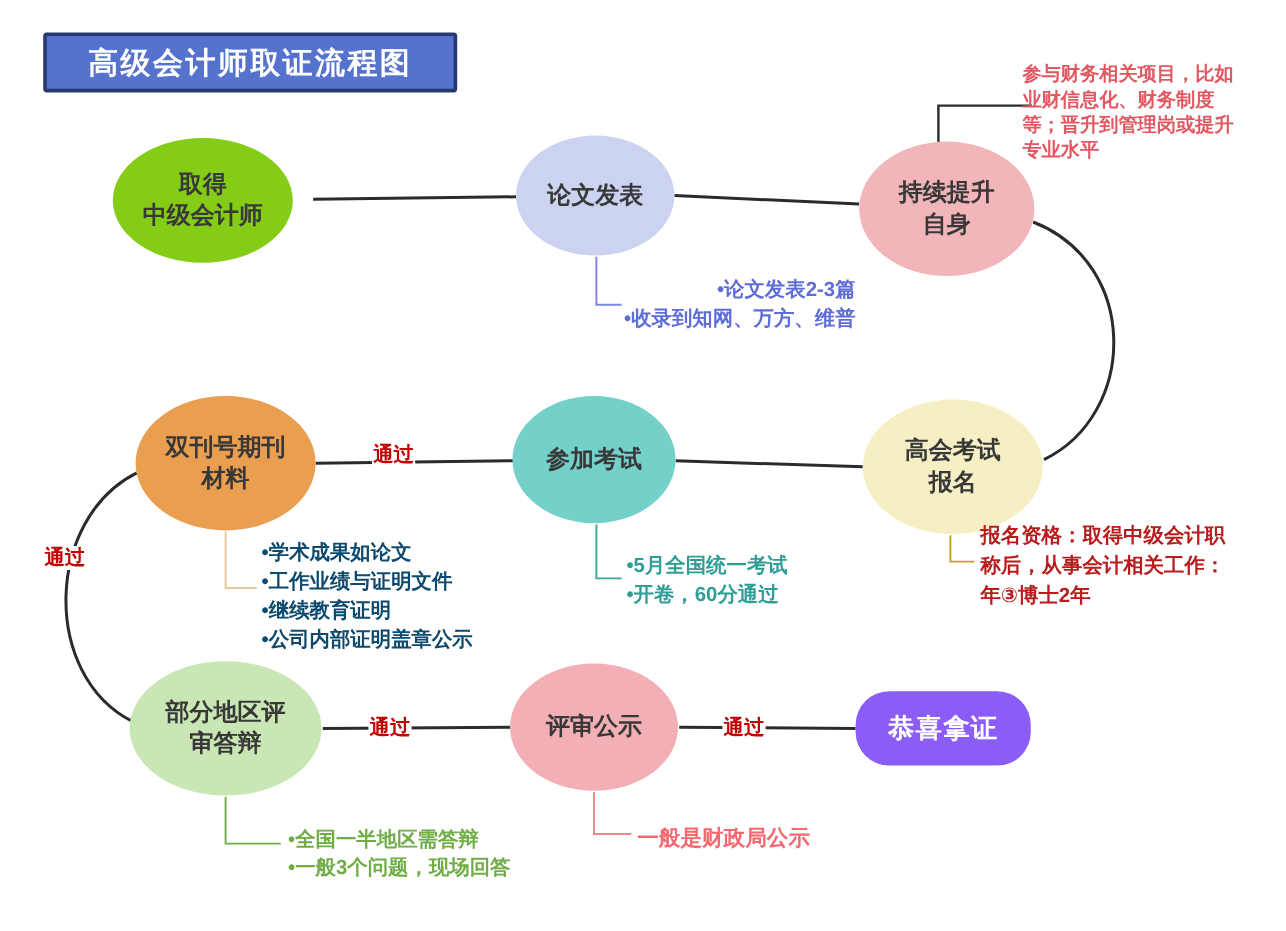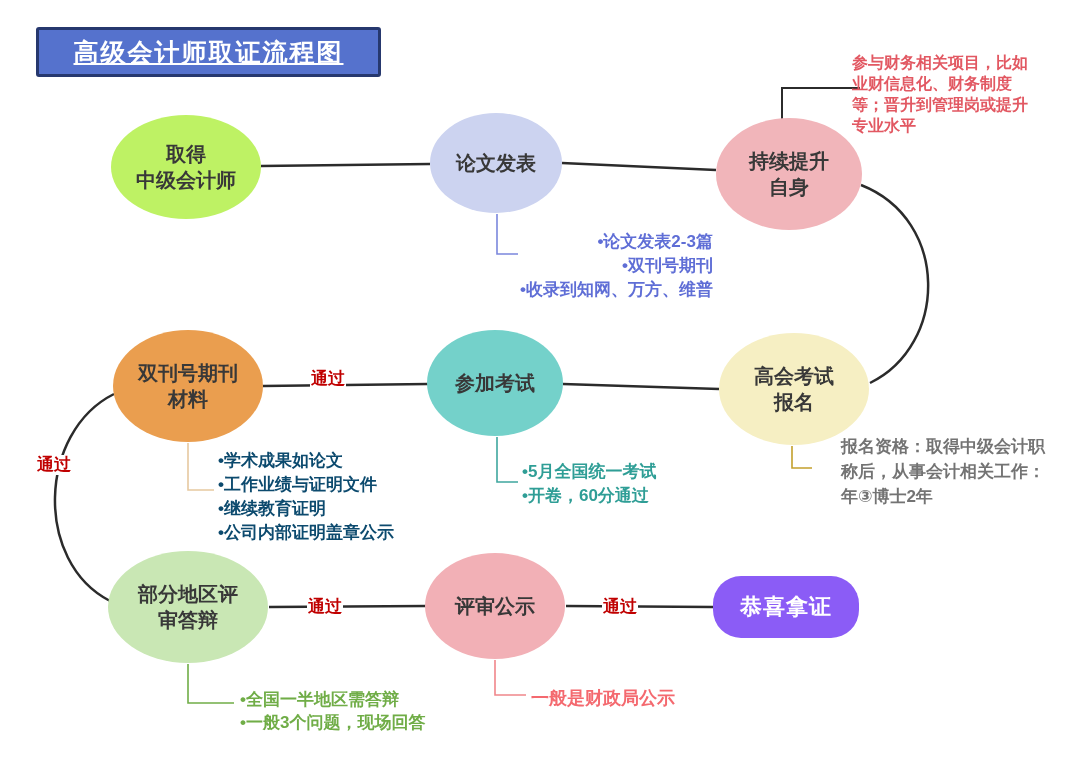--- a/index.html
+++ b/index.html
@@ -5,39 +5,39 @@
   html,body{margin:0;padding:0;background:#fff;}
   #canvas{
     position:relative;width:1072px;height:776px;background:#ffffff;overflow:hidden;
     font-family:"Liberation Sans","DejaVu Sans",sans-serif;font-weight:bold;
   }
   svg.wires{position:absolute;left:0;top:0;width:1072px;height:776px;}
   .title-box{
     position:absolute;left:36px;top:27px;width:345px;height:50px;
     background:#5572cd;border:3px solid #26386e;border-radius:3px;
     color:#ffffff;font-size:25px;letter-spacing:2px;
-    display:flex;align-items:center;justify-content:center;box-sizing:border-box;text-decoration:underline;
+    display:flex;align-items:center;justify-content:center;box-sizing:border-box;
   }
   .node{
     position:absolute;border-radius:50%;
     display:flex;align-items:center;justify-content:center;text-align:center;
     font-size:20px;line-height:1.3;color:#383838;white-space:pre-line;
   }
   .node.rect{border-radius:28px;color:#ffffff;font-size:22px;letter-spacing:1px;}
   .pass{
     position:absolute;color:#c00000;font-size:17px;background:#ffffff;
     padding:0 1px;line-height:20px;
   }
   .note{position:absolute;font-size:17px;line-height:24px;white-space:nowrap;}
   .note .ln{white-space:nowrap;}
   .note-improve{left:852px;top:52px;color:#e25862;font-size:16px;line-height:21px;}
   .note-paper{left:520px;top:230px;color:#5f6ed6;text-align:right;}
   .note-materials{left:218px;top:449px;color:#0c4a6e;}
   .note-exam{left:522px;top:460px;color:#2f9e96;}
-  .note-register{left:817px;top:434px;color:#737373;line-height:25px;margin-left:24px;}
+  .note-register{left:817px;top:434px;color:#b91c1c;line-height:25px;}
   .note-defense{left:240px;top:688px;color:#70ad47;line-height:23px;}
   .note-publicity{left:531px;top:686px;color:#f4696f;font-size:18px;}
 </style>
 </head>
 <body>
 
 <div id="canvas">
 
   <svg class="wires">
 
@@ -59,21 +59,21 @@
     <path d="M495 660 L495 695 L526 695" stroke="#f0868b" stroke-width="1.6" fill="none"></path>
   </svg>
 
   <span class="pass" style="left:310px;top:369px;">通过</span>
   <span class="pass" style="left:36px;top:455px;">通过</span>
   <span class="pass" style="left:307px;top:597px;">通过</span>
   <span class="pass" style="left:602px;top:597px;">通过</span>
 
   <div class="title-box">高级会计师取证流程图</div>
 
-  <div class="node" style="left:111px;top:115px;width:150px;height:104px;background:#bef264;">取得
+  <div class="node" style="left:94px;top:115px;width:150px;height:104px;background:#84cc16;">取得
 中级会计师</div>
   <div class="node" style="left:430px;top:113px;width:132px;height:100px;background:#ccd3f0;">论文发表</div>
   <div class="node" style="left:716px;top:118px;width:146px;height:112px;background:#f1b5ba;">持续提升
 自身</div>
   <div class="node" style="left:113px;top:330px;width:150px;height:112px;background:#ea9e4f;">双刊号期刊
 材料</div>
   <div class="node" style="left:427px;top:330px;width:136px;height:106px;background:#74d1ca;">参加考试</div>
   <div class="node" style="left:719px;top:333px;width:150px;height:112px;background:#f6efc3;">高会考试
 报名</div>
   <div class="node" style="left:108px;top:551px;width:160px;height:112px;background:#c9e7b4;">部分地区评
@@ -83,21 +83,20 @@
 
   <div class="note note-improve">
     <div class="ln">参与财务相关项目，比如</div>
     <div class="ln">业财信息化、财务制度</div>
     <div class="ln">等；晋升到管理岗或提升</div>
     <div class="ln">专业水平</div>
   </div>
 
   <div class="note note-paper">
     <div class="ln">•论文发表2-3篇</div>
-    <div class="ln">•双刊号期刊</div>
     <div class="ln">•收录到知网、万方、维普</div>
   </div>
 
   <div class="note note-materials">
     <div class="ln">•学术成果如论文</div>
     <div class="ln">•工作业绩与证明文件</div>
     <div class="ln">•继续教育证明</div>
     <div class="ln">•公司内部证明盖章公示</div>
   </div>
 

